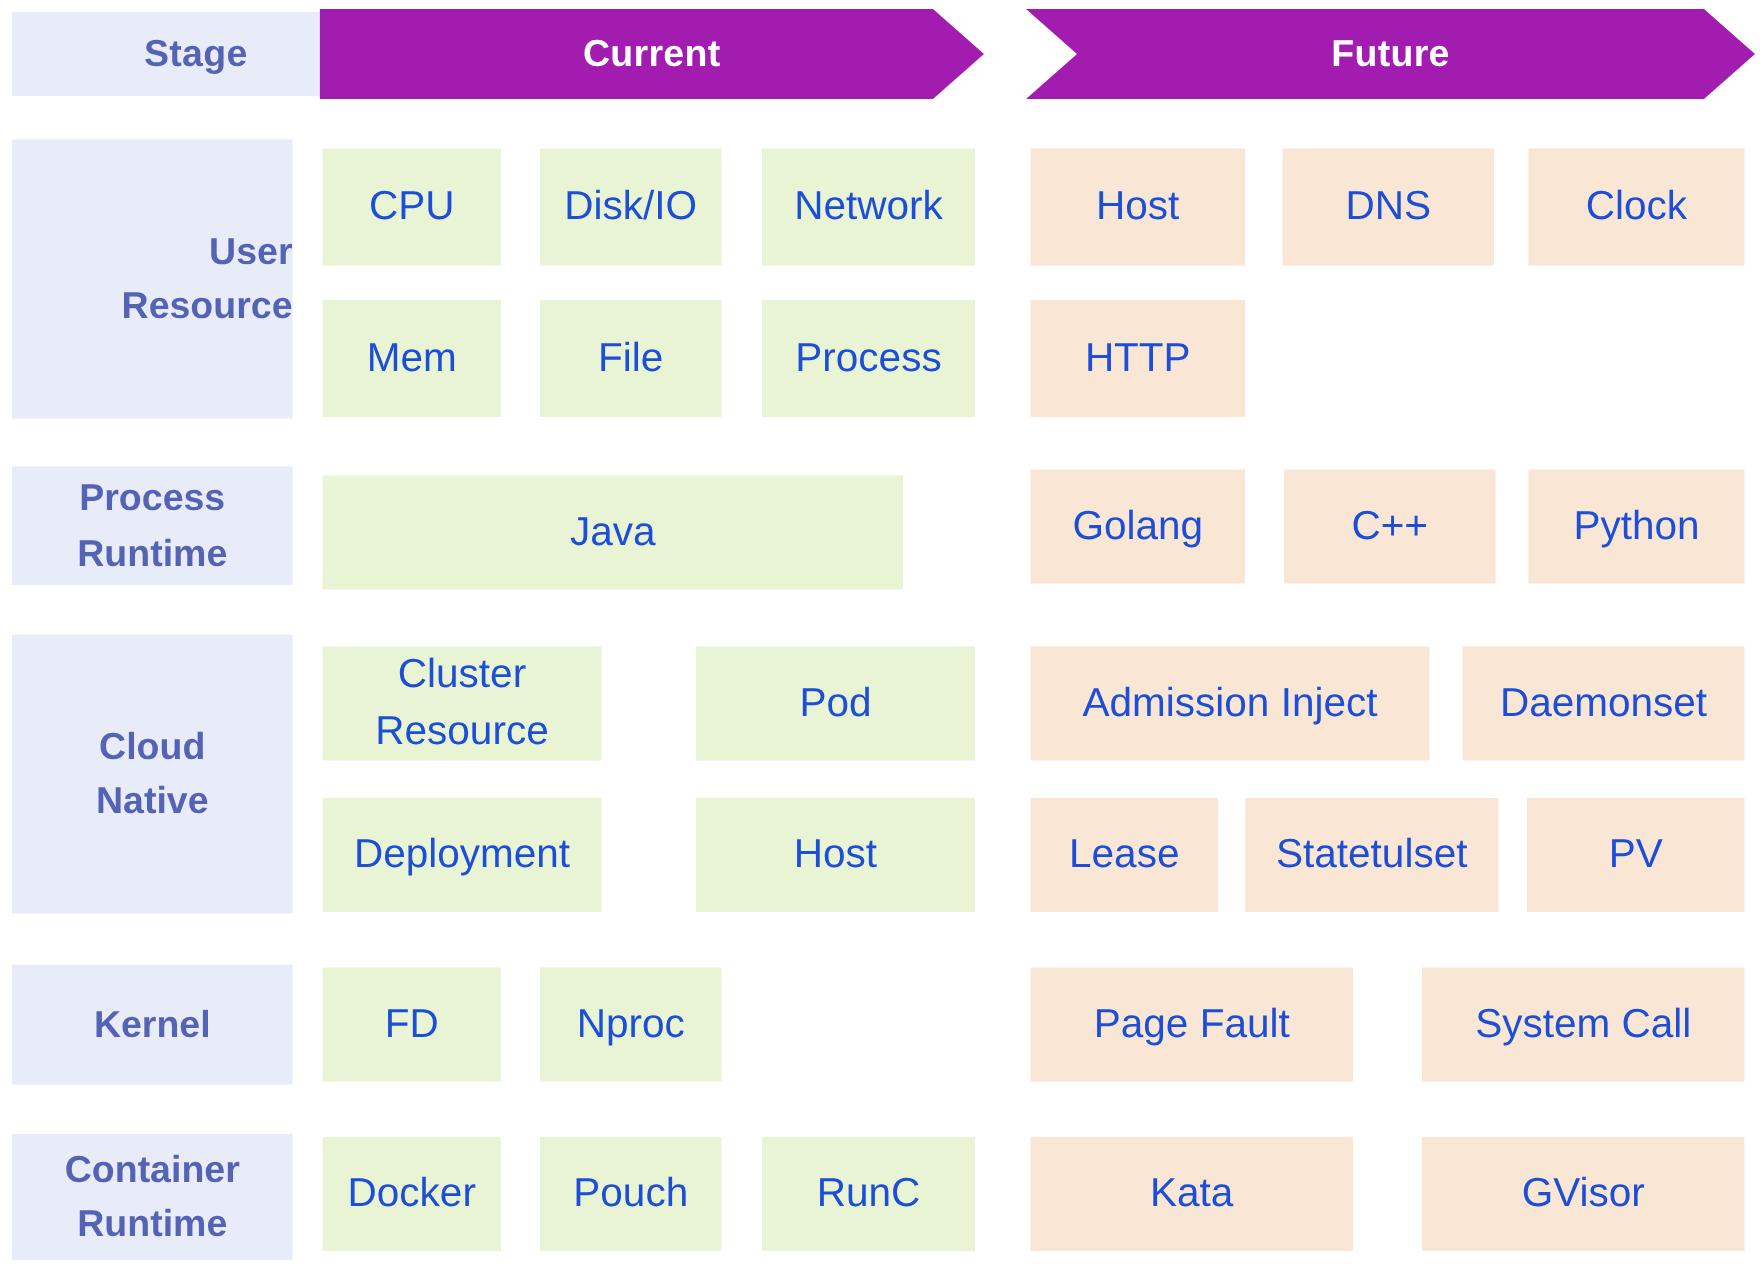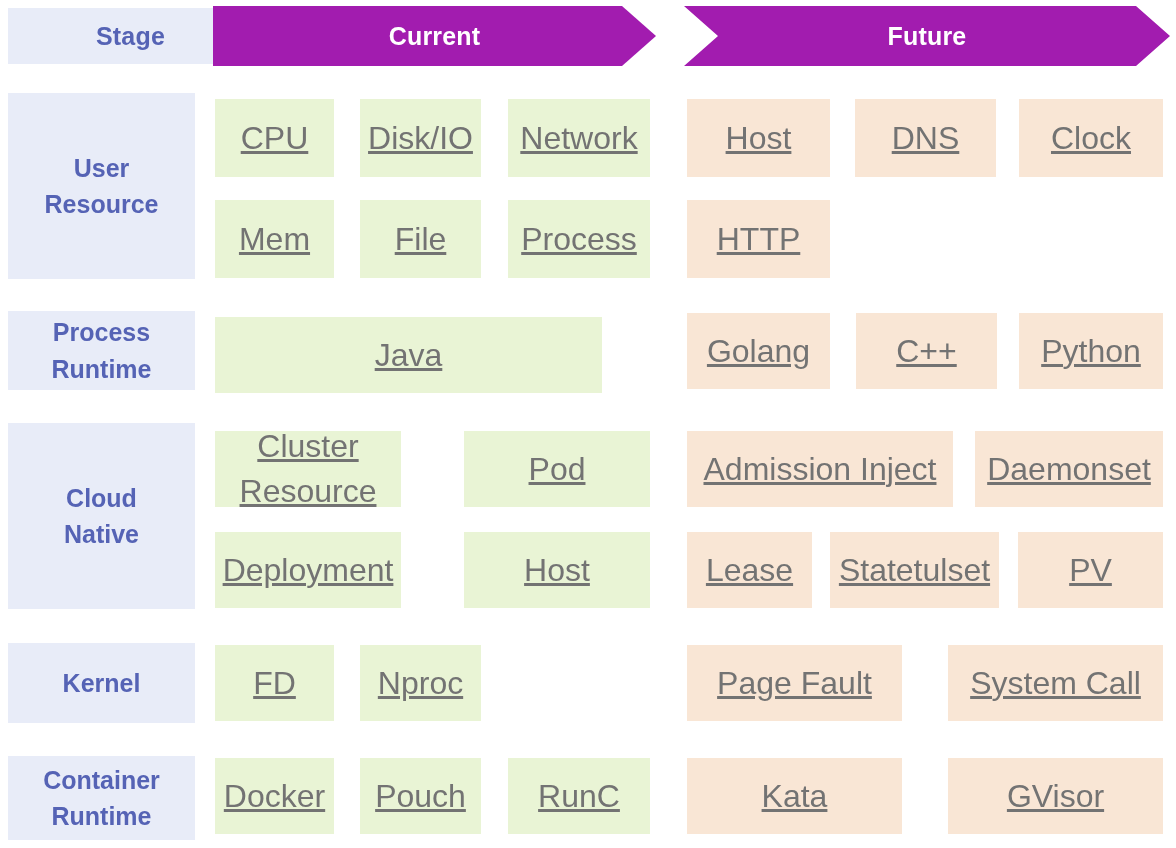--- a/index.html
+++ b/index.html
@@ -71,44 +71,43 @@
   }
   .stage-label .ln { display: block; white-space: nowrap; }
 
   
   .item {
     position: absolute;
     display: flex;
     flex-direction: column;
     align-items: center;
     justify-content: center;
-    font-size: 32px;
+    font-size: 27px;
     line-height: 1.4;
-    color: #737373;
+    color: #1d4ed8;
     text-align: center;
     box-sizing: border-box;
     padding: 0 4px;
-    text-decoration: underline;
   }
   .item .ln { display: block; white-space: nowrap; }
   .item.current { background: #e9f4d5; }
   .item.future  { background: #f9e6d5; }
 </style>
 </head>
 <body>
 
 <div id="board">
 
   <div class="stage-head" style="left:8px; top:8px; width:187px; height:56px;padding-left:29px;">Stage</div>
 
   <div class="chev start" style="left:213px; top:6px; width:443px; height:60px;">Current</div>
 
   <div class="chev notched" style="left:684px; top:6px; width:486px; height:60px;">Future</div>
 
-  <div class="stage-label" style="left:8px; top:93px; width:187px; height:186px;">
+  <div class="stage-label" style="left:8px; top:93px; width:187px; height:186px;align-items:flex-end;">
     <span class="ln">User</span>
     <span class="ln">Resource</span>
   </div>
 
   <div class="item current" style="left:215px; top:99px; width:119px; height:78px;">CPU</div>
   <div class="item current" style="left:360px; top:99px; width:121px; height:78px;">Disk/IO</div>
   <div class="item current" style="left:508px; top:99px; width:142px; height:78px;">Network</div>
 
   <div class="item current" style="left:215px; top:200px; width:119px; height:78px;">Mem</div>
   <div class="item current" style="left:360px; top:200px; width:121px; height:78px;">File</div>

